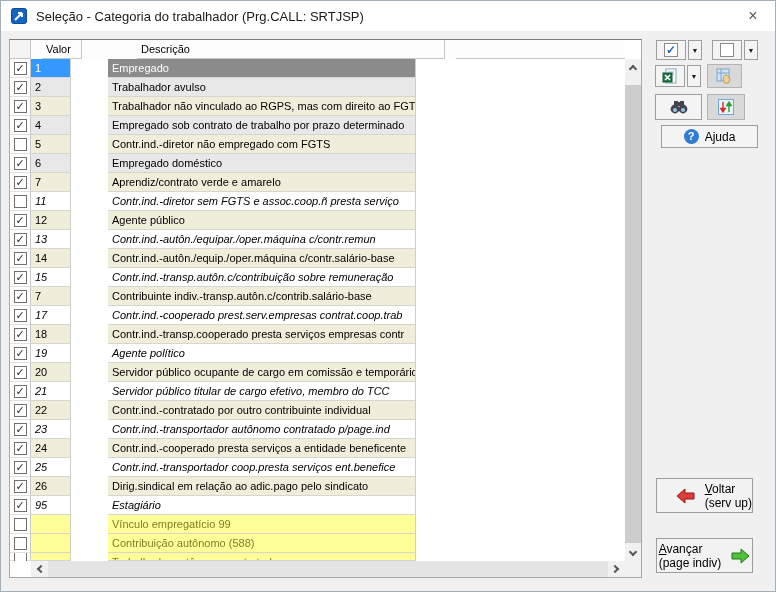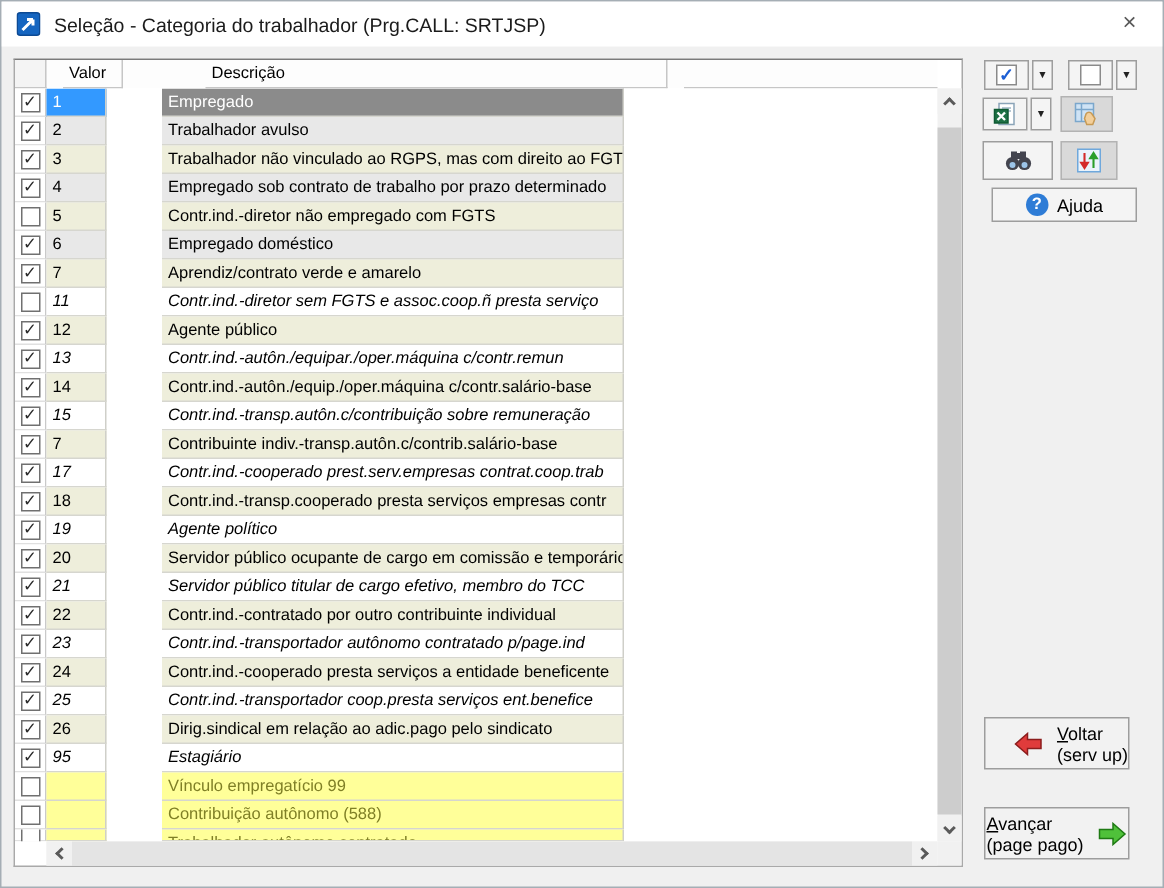--- a/index.html
+++ b/index.html
@@ -392,20 +392,20 @@
     </svg>
     <div class="lines">
       <div><span class="u">V</span><span>oltar</span></div>
       <div>(serv up)</div>
     </div>
   </div>
 
   <div class="navbtn" style="top:537px;">
     <div class="lines">
       <div><span class="u">A</span><span>vançar</span></div>
-      <div>(page pago)</div>
+      <div>(page indiv)</div>
     </div>
     <svg width="20" height="16" viewBox="0 0 20 16">
       <path d="M11 1 L11 5 L2 5 L2 11 L11 11 L11 15 L19 8 Z" fill="#4fc13a" stroke="#1f7a14"></path>
     </svg>
   </div>
 
 </div>
 
 </body></html>

